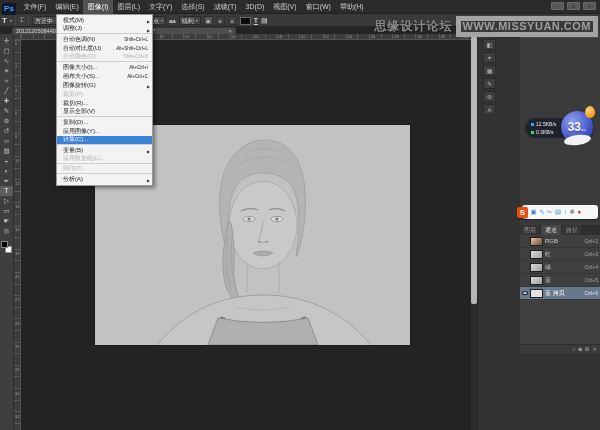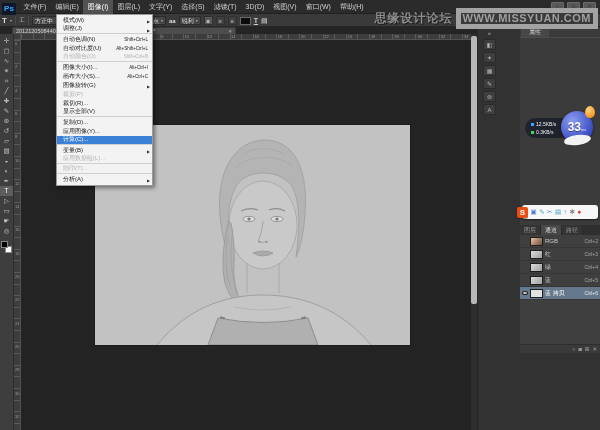--- a/index.html
+++ b/index.html
@@ -9,21 +9,21 @@
   
   .titlebar{position:absolute;left:0;top:0;width:600px;height:14px;background:#2b2b2b;display:flex;align-items:center;z-index:20;border-bottom:1px solid #202020;}
   .ps-logo{width:14px;height:12px;margin:4px 3px 0 2px;background:#0f172a;color:#31a8ff;font-size:8px;font-weight:bold;display:flex;align-items:center;justify-content:center;border-radius:1px;flex:0 0 auto;}
   .menubar{display:flex;height:14px;}
   .menu-item{font-size:7px;color:#cfcfcf;padding:0 4.5px;line-height:14px;white-space:nowrap;}
   .menu-item.active{background:#525252;color:#fff;}
   .win-controls{position:absolute;right:4px;top:2px;display:flex;gap:3px;}
   .win-btn{width:13px;height:8px;background:#585858;border:1px solid #6a6a6a;color:#26282c;font-size:5px;line-height:6px;text-align:center;border-radius:1px;}
 
   
-  .watermark{position:absolute;right:2px;top:8px;display:flex;align-items:center;gap:3px;z-index:95;}
+  .watermark{position:absolute;right:2px;top:16px;display:flex;align-items:center;gap:3px;z-index:95;}
   .wm-name{font-size:12px;font-weight:bold;color:#8b8b8b;letter-spacing:1px;text-shadow:1px 1px 0 #1c1c1c;}
   .wm-url{font-size:11px;font-weight:bold;color:#9f9f9f;border:5px solid #a3a3a3;background:#3a3a3a;padding:0 2px;line-height:11px;letter-spacing:.5px;}
 
   
   .optionsbar{position:absolute;left:0;top:14px;width:600px;height:13px;background:#3a3a3a;border-bottom:1px solid #262626;z-index:10;font-size:6.5px;color:#c4c4c4;}
   .opt-left{position:absolute;left:2px;top:0;height:13px;display:flex;align-items:center;gap:3px;}
   .opt-t{font-size:8px;font-weight:bold;color:#ddd;}
   .caret{font-size:4px;color:#aaa;}
   .opt-div{width:1px;height:9px;background:#2b2b2b;border-right:1px solid #4a4a4a;}
   .font-field{width:58px;height:9px;background:#464646;border:1px solid #2a2a2a;font-size:6px;color:#ddd;line-height:8px;padding:0 2px;white-space:nowrap;overflow:hidden;}

